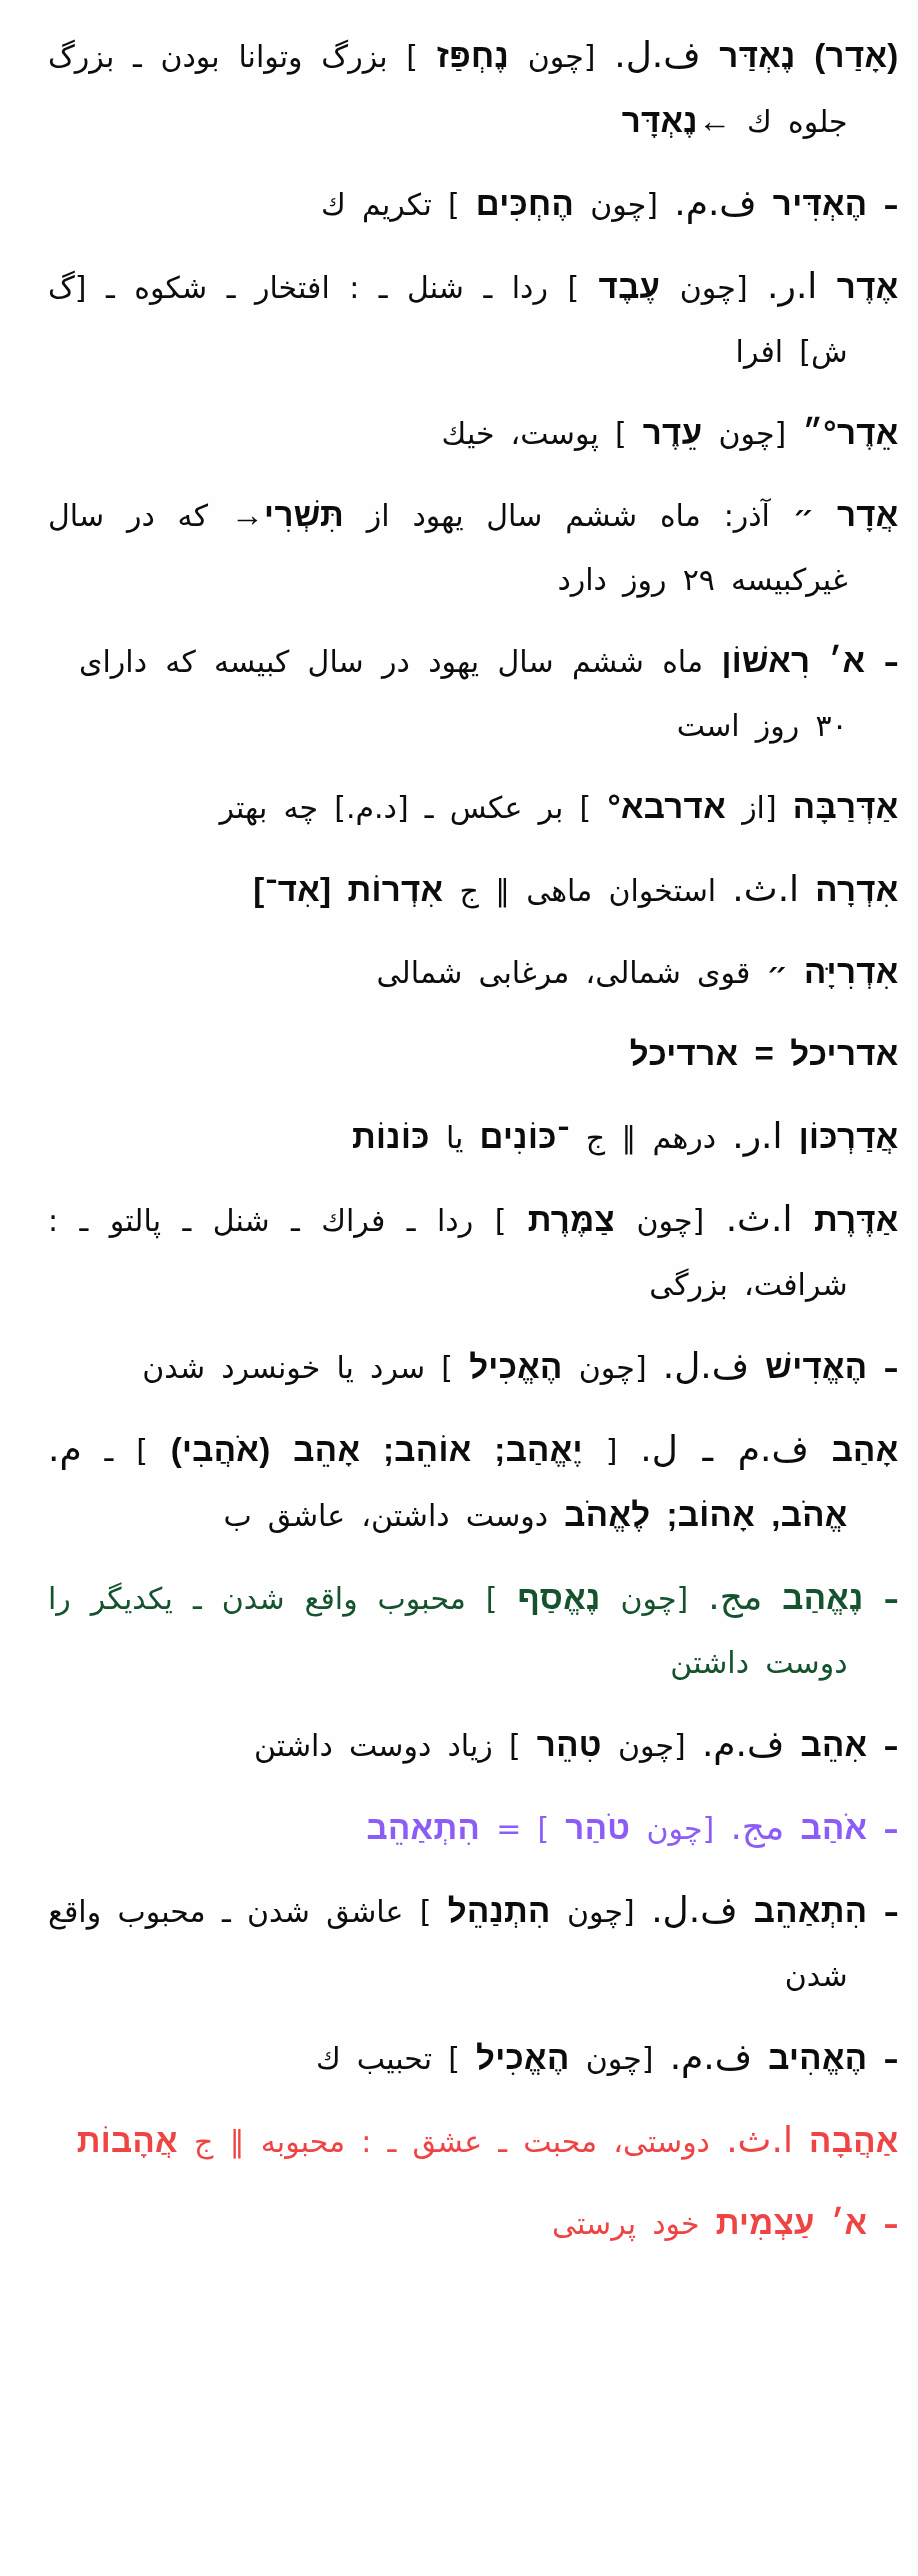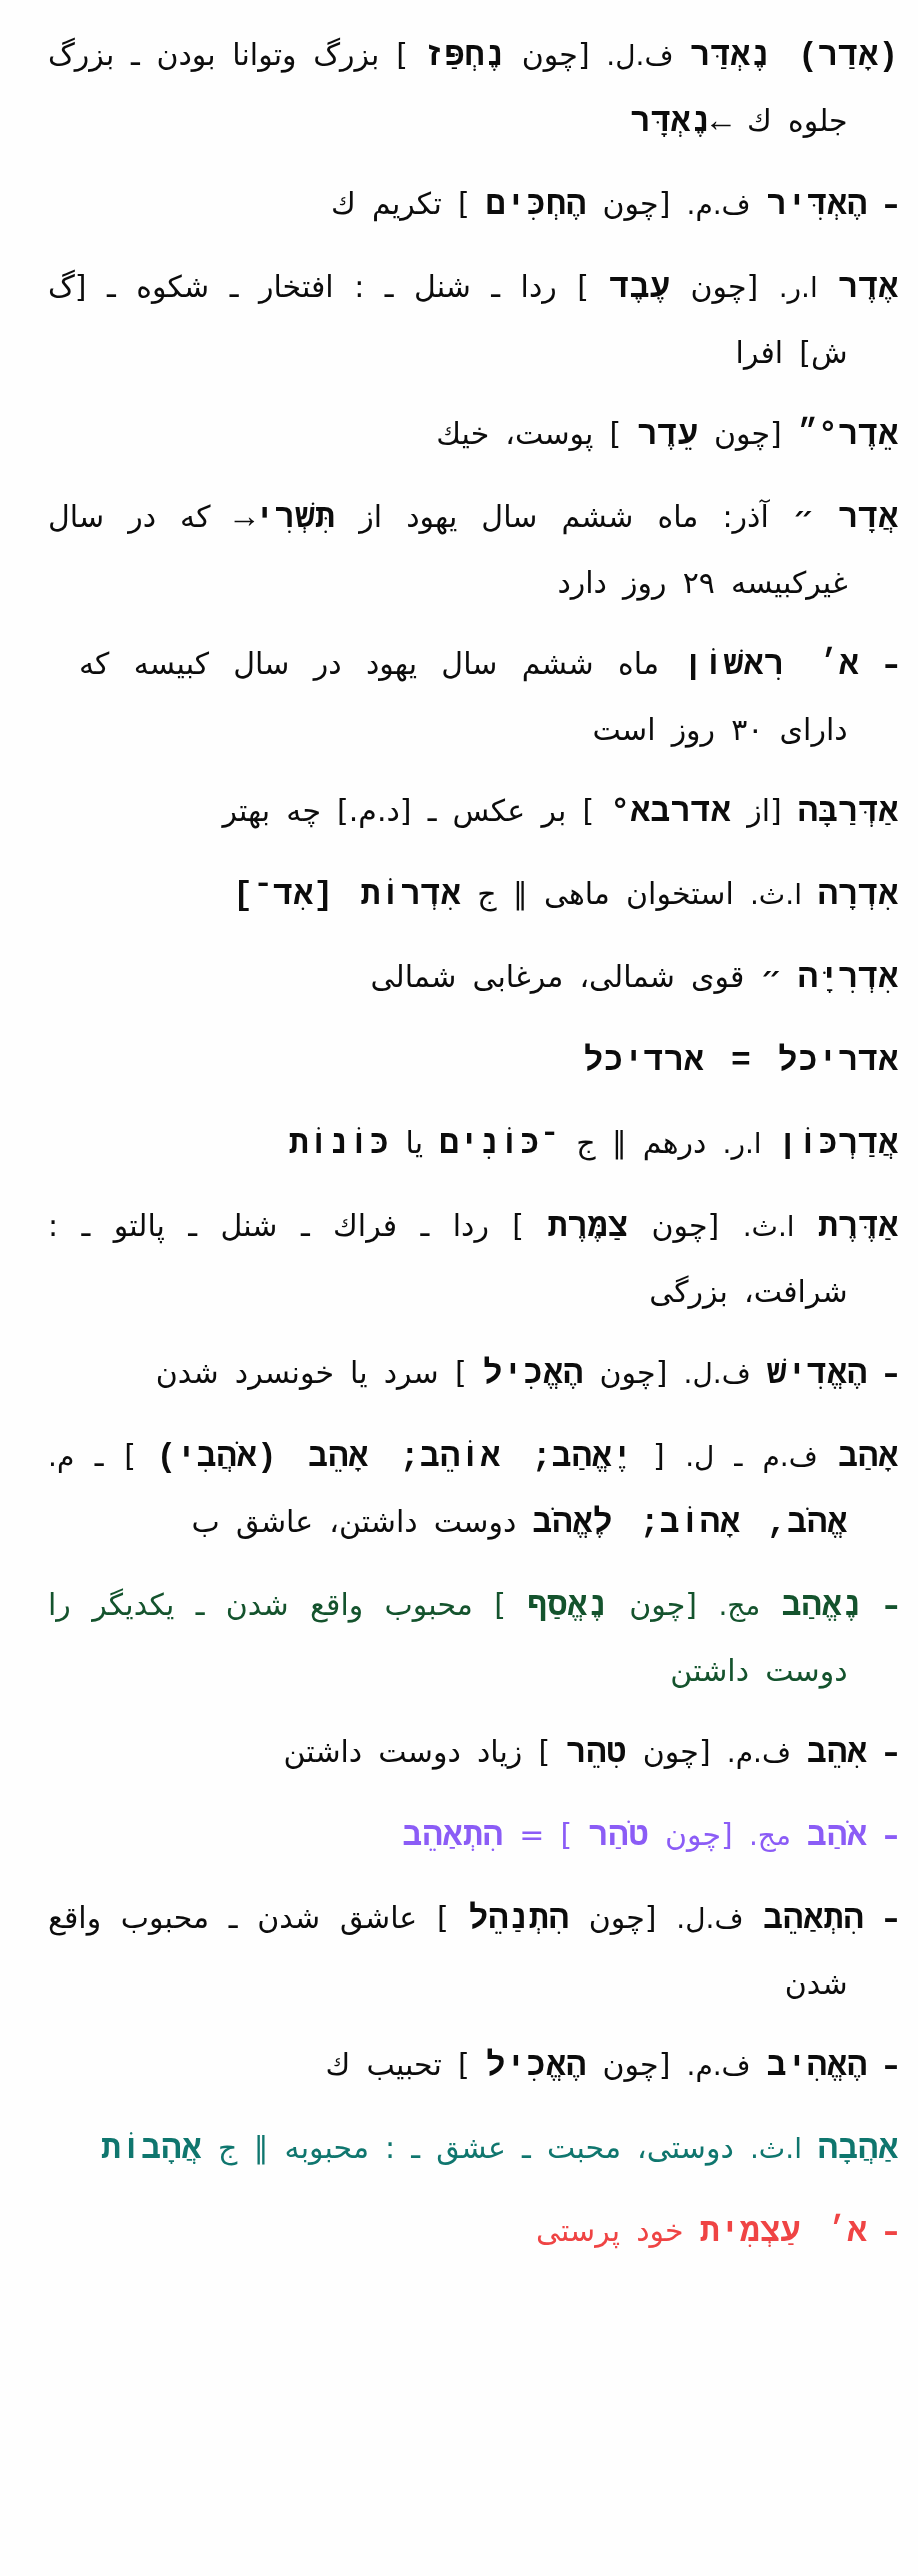--- a/index.html
+++ b/index.html
@@ -28,28 +28,28 @@
     color: #0c0c0c;
     margin: 8px 0 17px 0;
     text-align: justify;
     
     padding-right: 1.7em;
     text-indent: -1.7em;
     word-spacing: 0.22em;
   }
   .entry:first-child { margin-top: 0; }
   .he {
-    font-family: Liberation Mono, monospace;
+    font-family: Liberation Sans, sans-serif;
     font-weight: bold;
     font-size: 33px;
     letter-spacing: 0.01em;
   }
   .ref { font-weight: bold; }
   .fa  { font-weight: normal; }
-  .gram { font-size: 28px; }
+  .gram { font-size: 36px; }
   .sym  { font-size: 30px; font-family: "DejaVu Serif", "DejaVu Sans", serif; font-weight: bold; }
   .dash { font-weight: bold; }
 </style>
 </head>
 <body>
 
 <main class="page" style="background: rgb(254, 254, 254);">
   <div id="entries-root">
       <p class="entry" style="color: rgb(12, 12, 12);"><span class="he">(אָדַר) נֶאְדַּר</span> <span class="fa gram">ف.ل.</span> <span class="fa">[چون</span> <span class="he">נֶחְפַּז</span> <span class="fa">]</span> <span class="fa">بزرگ وتوانا بودن ـ بزرگ جلوه ك</span> <span class="he ref">←נֶאְדָּר</span> </p>
       <p class="entry sub" style="color: rgb(12, 12, 12);"><span class="dash">–</span> <span class="he">הֶאְדִּיר</span> <span class="fa gram">ف.م.</span> <span class="fa">[چون</span> <span class="he">הֶחְכִּים</span> <span class="fa">]</span> <span class="fa">تكريم ك</span> </p>
@@ -63,18 +63,18 @@
       <p class="entry" style="color: rgb(12, 12, 12);"><span class="he">אדריכל = ארדיכל</span> </p>
       <p class="entry" style="color: rgb(12, 12, 12);"><span class="he">אֲדַרְכּוֹן</span> <span class="fa gram">ا.ر.</span> <span class="fa">درهم ∥ ج</span> <span class="he">־כּוֹנִים</span> <span class="fa">يا</span> <span class="he">כּוֹנוֹת</span> </p>
       <p class="entry" style="color: rgb(12, 12, 12);"><span class="he">אַדֶּרֶת</span> <span class="fa gram">ا.ث.</span> <span class="fa">[چون</span> <span class="he">צַמֶּרֶת</span> <span class="fa">]</span> <span class="fa">ردا ـ فراك ـ شنل ـ پالتو ـ : شرافت، بزرگى</span> </p>
       <p class="entry sub" style="color: rgb(12, 12, 12);"><span class="dash">–</span> <span class="he">הֶאֱדִישׁ</span> <span class="fa gram">ف.ل.</span> <span class="fa">[چون</span> <span class="he">הֶאֱכִיל</span> <span class="fa">]</span> <span class="fa">سرد يا خونسرد شدن</span> </p>
       <p class="entry" style="color: rgb(12, 12, 12);"><span class="he">אָהַב</span> <span class="fa gram">ف.م ـ ل.</span> <span class="fa">[</span> <span class="he">יֶאֱהַב; אוֹהֵב; אָהֵב (אֹהֲבִי)</span> <span class="fa">] ـ</span> <span class="fa gram">م.</span> <span class="he">אֱהֹב, אָהוֹב; לֶאֱהֹב</span> <span class="fa">دوست داشتن، عاشق ب</span> </p>
       <p class="entry sub" style="color: #14532d;"><span class="dash">–</span> <span class="he">נֶאֱהַב</span> <span class="fa gram">مج.</span> <span class="fa">[چون</span> <span class="he">נֶאֱסַף</span> <span class="fa">]</span> <span class="fa">محبوب واقع شدن ـ يكديگر را دوست داشتن</span> </p>
       <p class="entry sub" style="color: rgb(12, 12, 12);"><span class="dash">–</span> <span class="he">אִהֵב</span> <span class="fa gram">ف.م.</span> <span class="fa">[چون</span> <span class="he">טִהֵר</span> <span class="fa">]</span> <span class="fa">زياد دوست داشتن</span> </p>
       <p class="entry sub" style="color: #8b5cf6;"><span class="dash">–</span> <span class="he">אֹהַב</span> <span class="fa gram">مج.</span> <span class="fa">[چون</span> <span class="he">טֹהַר</span> <span class="fa">] =</span> <span class="he ref">הִתְאַהֵב</span> </p>
       <p class="entry sub" style="color: rgb(12, 12, 12);"><span class="dash">–</span> <span class="he">הִתְאַהֵב</span> <span class="fa gram">ف.ل.</span> <span class="fa">[چون</span> <span class="he">הִתְנַהֵל</span> <span class="fa">]</span> <span class="fa">عاشق شدن ـ محبوب واقع شدن</span> </p>
       <p class="entry sub" style="color: rgb(12, 12, 12);"><span class="dash">–</span> <span class="he">הֶאֱהִיב</span> <span class="fa gram">ف.م.</span> <span class="fa">[چون</span> <span class="he">הֶאֱכִיל</span> <span class="fa">]</span> <span class="fa">تحبيب ك</span> </p>
-      <p class="entry" style="color: #0f766e;"><span class="he">אַהֲבָה</span> <span class="fa gram">ا.ث.</span> <span class="fa">دوستى، محبت ـ عشق ـ : محبوبه ∥ ج</span> <span class="he">אֲהָבוֹת</span> </p>
+      <p class="entry" style="color: #ef4444;"><span class="he">אַהֲבָה</span> <span class="fa gram">ا.ث.</span> <span class="fa">دوستى، محبت ـ عشق ـ : محبوبه ∥ ج</span> <span class="he">אֲהָבוֹת</span> </p>
       <p class="entry sub" style="color: #ef4444;"><span class="dash">–</span> <span class="he">א׳ עַצְמִית</span> <span class="fa">خود پرستى</span> </p>
       <p class="entry" style="color: rgb(12, 12, 12);">        </p>
     </div>
 </main>
 
 
 </body></html>

